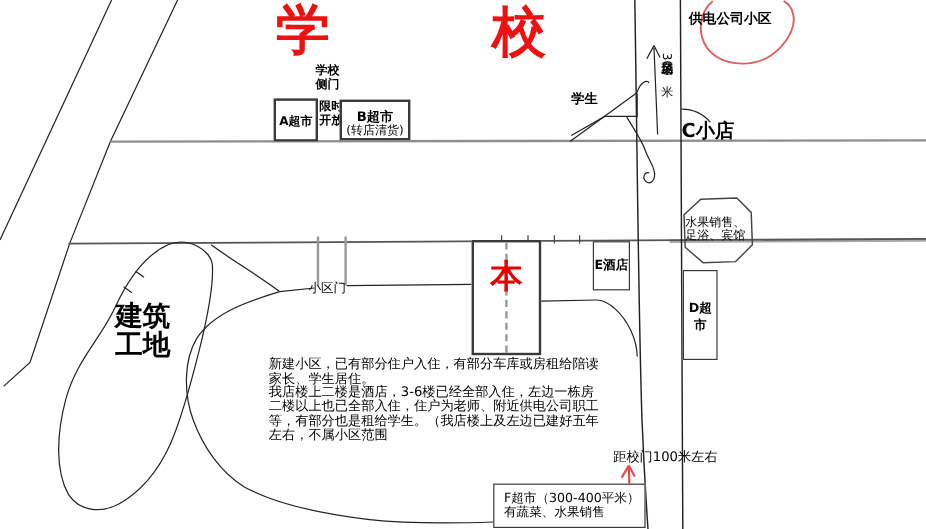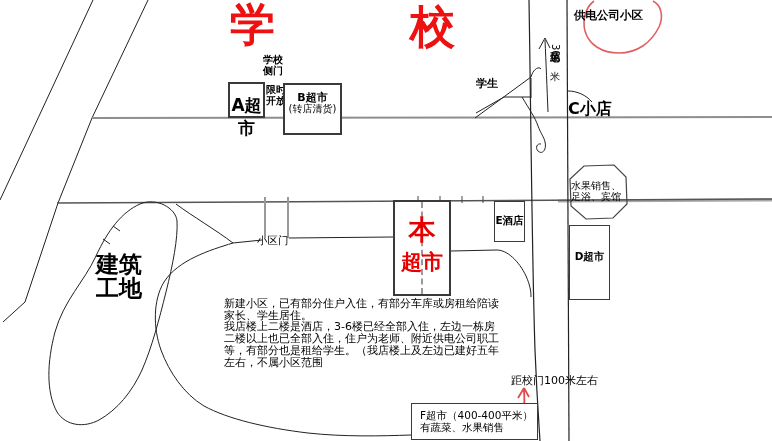--- a/index.html
+++ b/index.html
@@ -63,57 +63,56 @@
   </svg>
 
   <div class="lbl big-school" style="left:230px;top:1px;">学</div>
   <div class="lbl big-school" style="left:410px;top:3px;">校</div>
 
   <div class="lbl" style="left:574px;top:9px;font-size:11.5px;font-weight:bold;">供电公司小区</div>
 
   <div class="lbl" style="left:263px;top:55px;font-size:10px;font-weight:bold;">学校
 侧门</div>
   <div class="box" style="left:228px;top:82px;width:37px;height:36px;">
-    <div class="cap" style="top:10px;font-size:17px;">A超市</div>
+    <div class="cap" style="top:10px;font-size:10px;">A超市</div>
   </div>
   <div class="lbl" style="left:266px;top:85px;font-size:10px;font-weight:bold;">限时
 开放</div>
-  <div class="box" style="left:283px;top:83px;width:59px;height:52px;">
+  <div class="box" style="left:283px;top:83px;width:59px;height:34px;">
     <div class="cap" style="top:5px;font-size:11px;">B超市</div>
     <div class="cap" style="top:17px;font-size:10px;font-weight:normal;">(转店清货)</div>
   </div>
 
   <div class="lbl" style="left:476px;top:79px;font-size:11px;font-weight:bold;font-family:Liberation Mono, monospace;">学生</div>
   <div class="lbl vtext" style="left:549px;top:44px;font-size:10px;">至菜场约300米</div>
   <div class="lbl" style="left:568px;top:101px;font-size:16px;font-weight:bold;">C小店</div>
 
   <div class="lbl" style="left:571px;top:180px;font-size:10px;line-height:11px;">水果销售、
 足浴、宾馆</div>
   <div class="box" style="left:494px;top:201px;width:31px;height:41px;border-width:1.5px;">
     <div class="cap" style="top:12px;font-size:10.5px;">E酒店</div>
   </div>
-  <div class="box" style="left:569px;top:225px;width:41px;height:75px;border-width:1.5px;">
+  <div class="box" style="left:569px;top:225px;width:29px;height:75px;border-width:1.5px;">
     <div class="cap" style="top:24px;font-size:10.5px;">D超市</div>
   </div>
 
   <div class="box" style="left:393px;top:200px;width:58px;height:96px;">
     <div style="position:absolute;left:26px;top:0;height:100%;border-left:2px dashed #999;"></div>
     <div class="cap red" style="top:10px;font-size:27px;">本</div>
-    <div class="cap red" style="top:46px;font-size:21px;">超市</div>
   </div>
 
   <div class="lbl" style="left:257px;top:235px;font-size:10.5px;">小区门</div>
   <div class="lbl" style="left:96px;top:252px;font-size:23px;font-weight:bold;line-height:24px;">建筑
 工地</div>
   <div class="lbl para" style="left:224px;top:298px;width:372px;">新建小区，已有部分住户入住，有部分车库或房租给陪读
 家长、学生居住。
 我店楼上二楼是酒店，3-6楼已经全部入住，左边一栋房
 二楼以上也已全部入住，住户为老师、附近供电公司职工
 等，有部分也是租给学生。（我店楼上及左边已建好五年
 左右，不属小区范围</div>
 
   <div class="lbl" style="left:511px;top:375px;font-size:11px;">距校门100米左右</div>
   <div class="box" style="left:411px;top:403px;width:127px;height:37px;border-width:1.5px;">
-    <div class="lbl" style="left:8px;top:6px;font-size:10.5px;line-height:11.5px;white-space:pre-line;">F超市（400-400平米）
+    <div class="lbl" style="left:8px;top:6px;font-size:10.5px;line-height:11.5px;white-space:pre-line;">F超市（300-400平米）
 有蔬菜、水果销售</div>
   </div>
 
 </div>
 
 </body></html>

